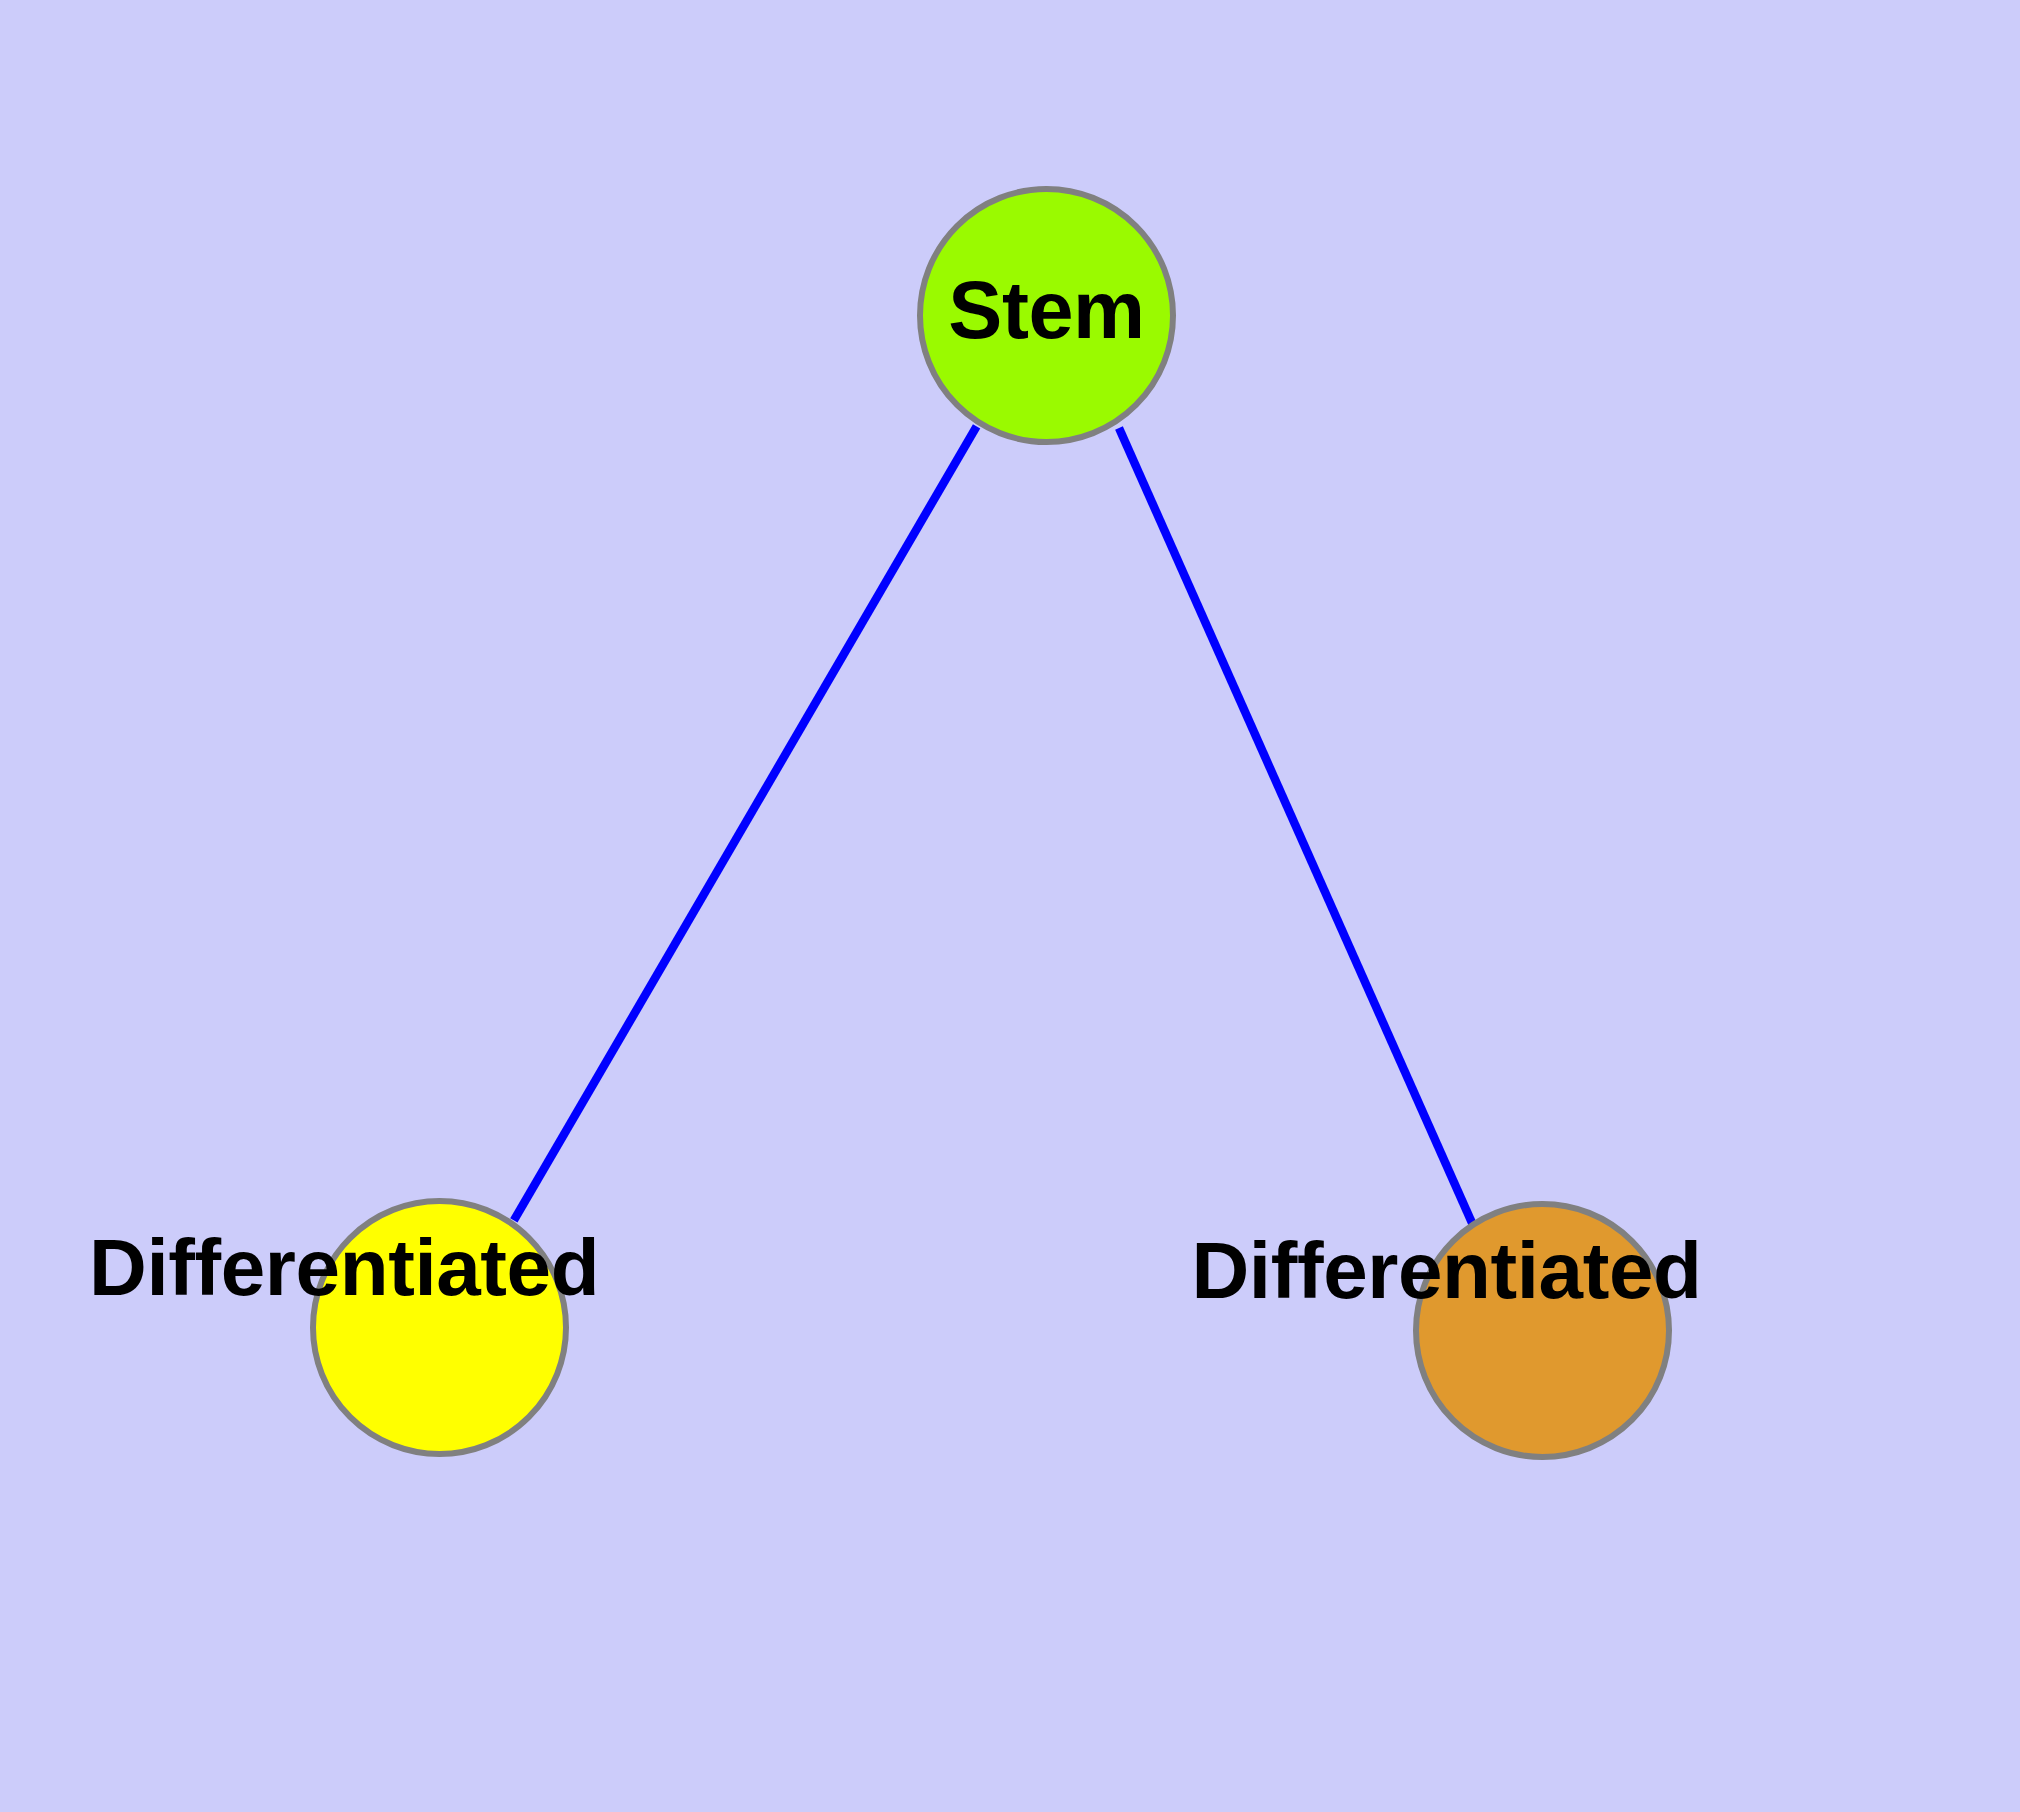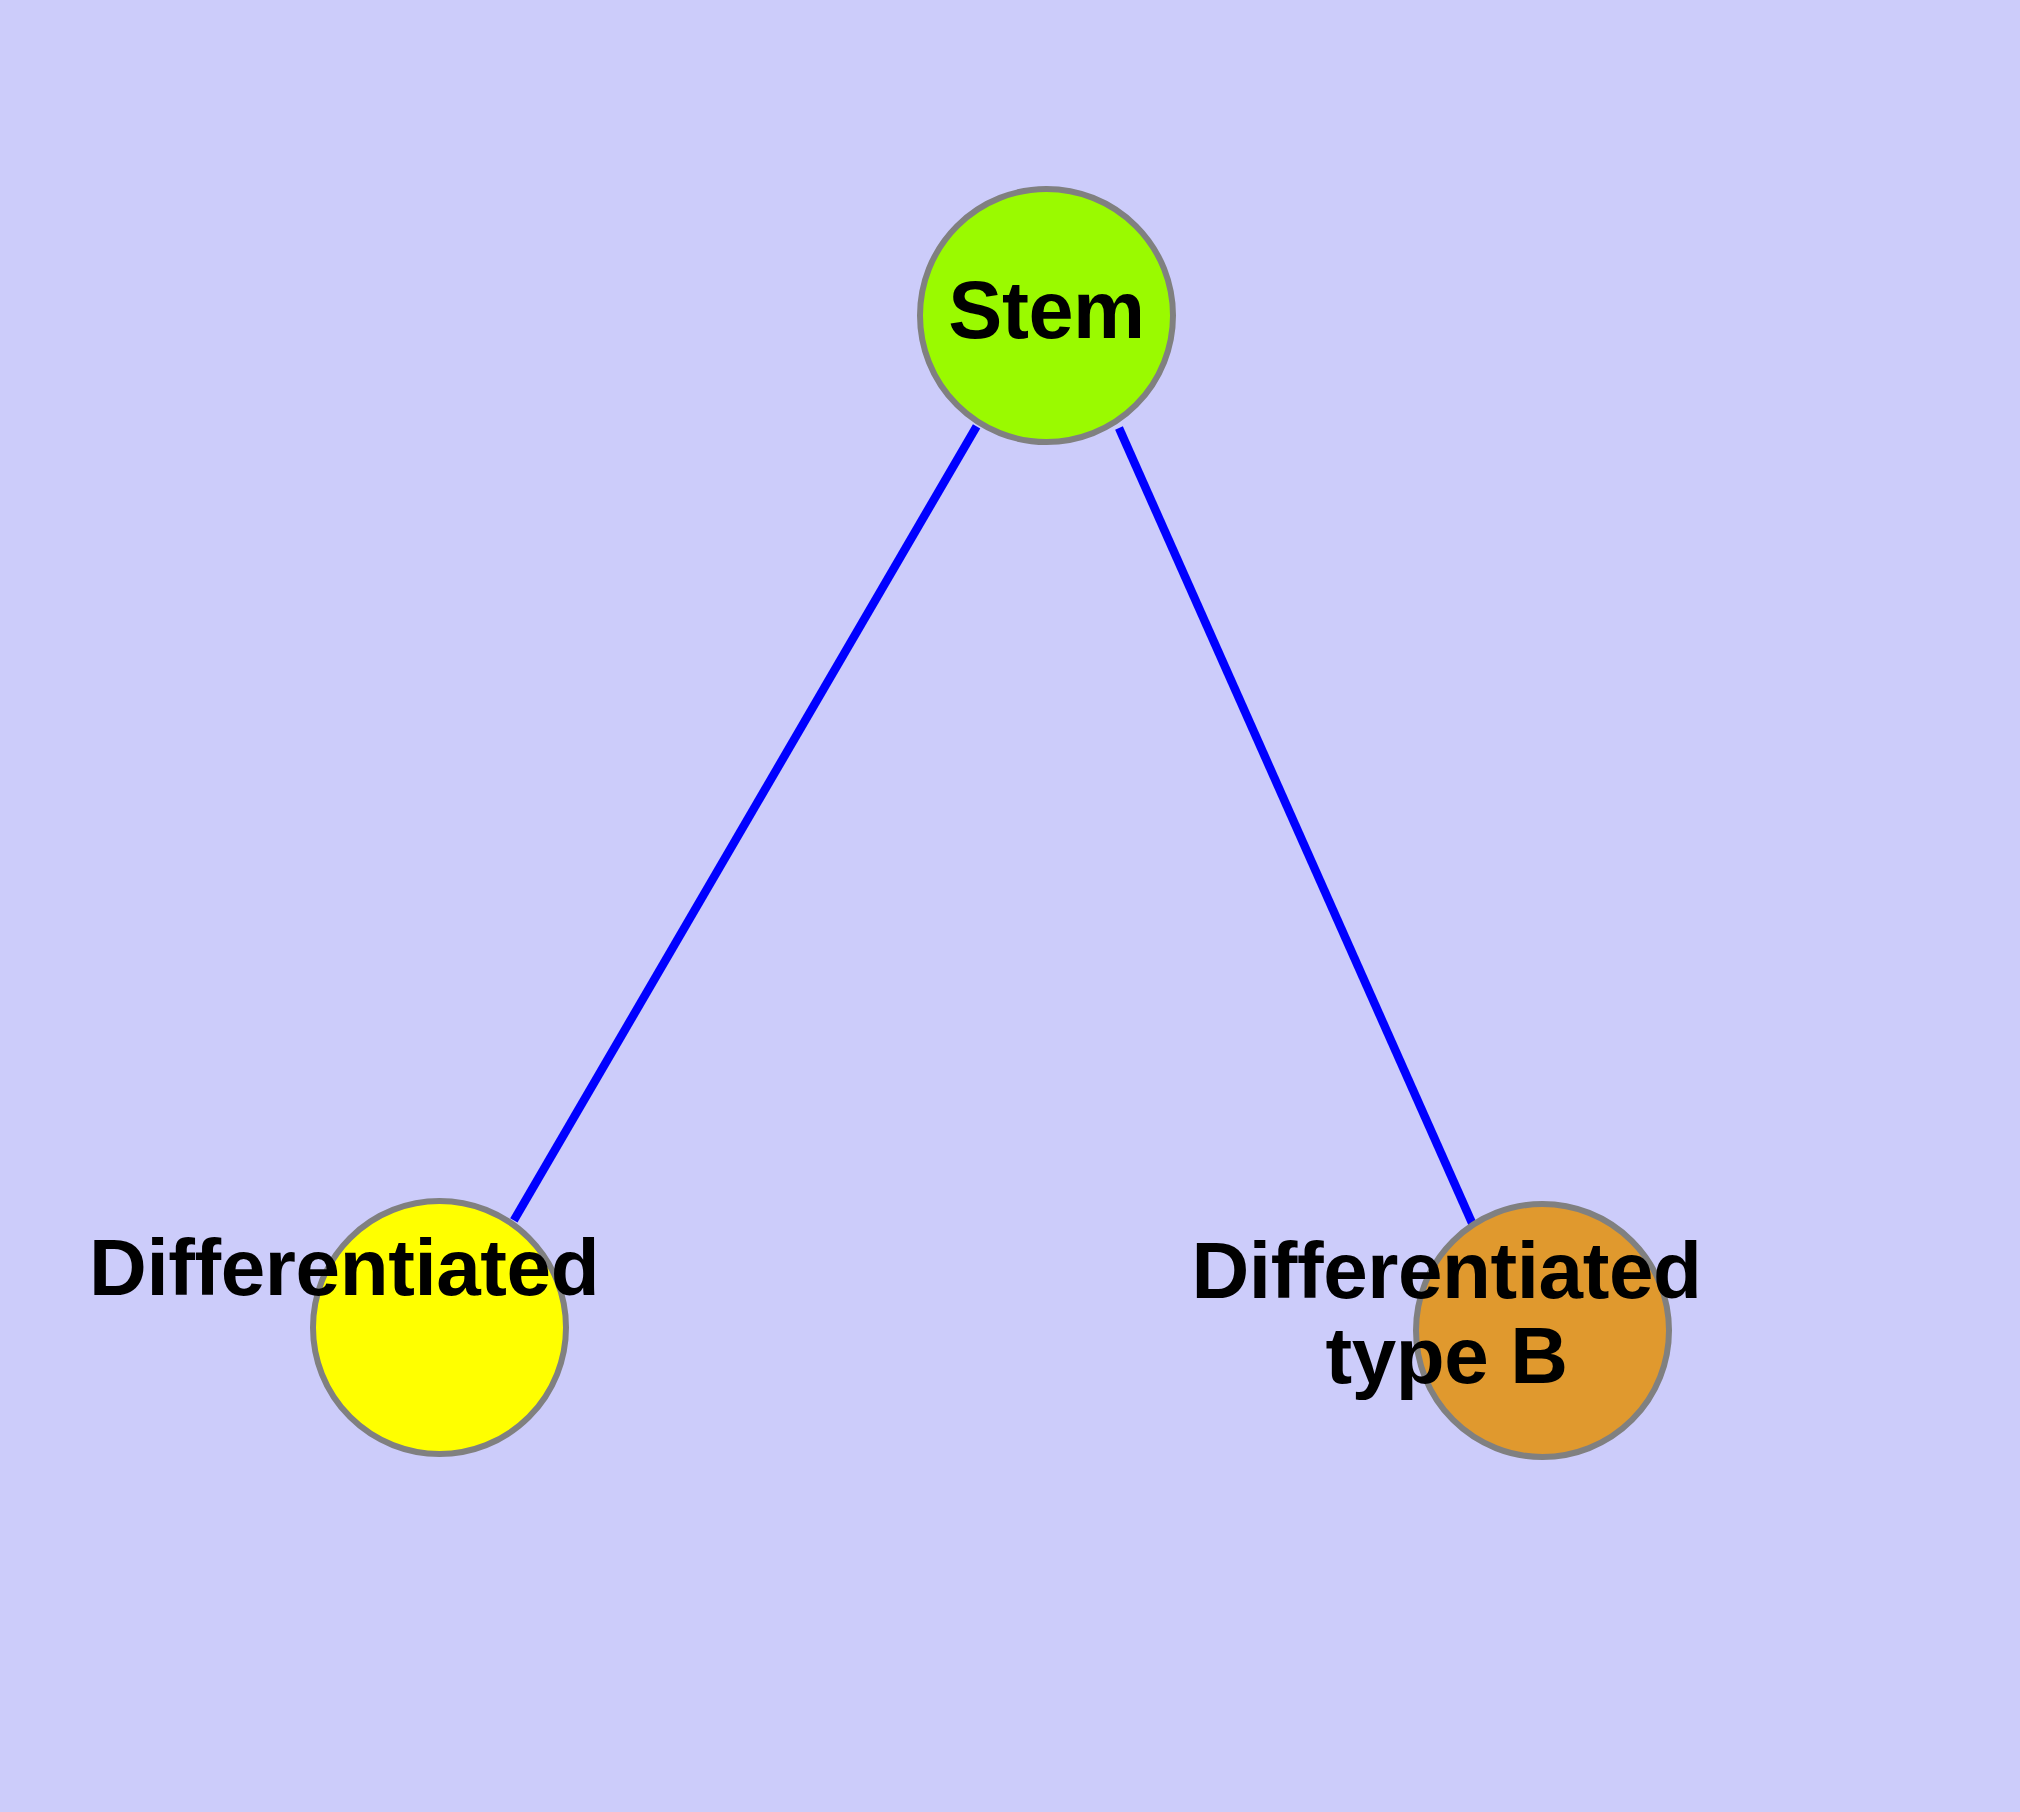--- a/index.html
+++ b/index.html
@@ -61,16 +61,16 @@
   </svg>
 
   <div class="graph-node" id="node-0" style="left: 917px; top: 186px; width: 259px; height: 259px; background: rgb(154, 250, 0); border-color: rgb(128, 128, 128); border-width: 6px;"></div>
   <div class="graph-node" id="node-1" style="left: 310px; top: 1198px; width: 259px; height: 259px; background: rgb(255, 255, 0); border-color: rgb(128, 128, 128); border-width: 6px;"></div>
   <div class="graph-node" id="node-2" style="left: 1413px; top: 1201px; width: 259px; height: 259px; background: rgb(224, 153, 46); border-color: rgb(128, 128, 128); border-width: 6px;"></div>
 
   <div class="node-label label-inner-center" id="label-0" style="color: rgb(0, 0, 0); left: 917px; width: 259px; top: 268px;">Stem</div>
 
   <div class="node-label label-outer" id="label-1" style="color: rgb(0, 0, 0); left: -3.4px; width: 695px; top: 1226px;"><span>Differentiated</span><br></div>
 
-  <div class="node-label label-outer" id="label-2" style="color: rgb(0, 0, 0); left: 1099px; width: 695px; top: 1229px;"><span>Differentiated</span><br><span>type B</span></div>
+  <div class="node-label label-outer" id="label-2" style="color: rgb(0, 0, 0); left: 1099px; width: 695px; top: 1229px;"><span>Differentiated</span><br></div>
 
 </div>
 
 
 </body></html>

